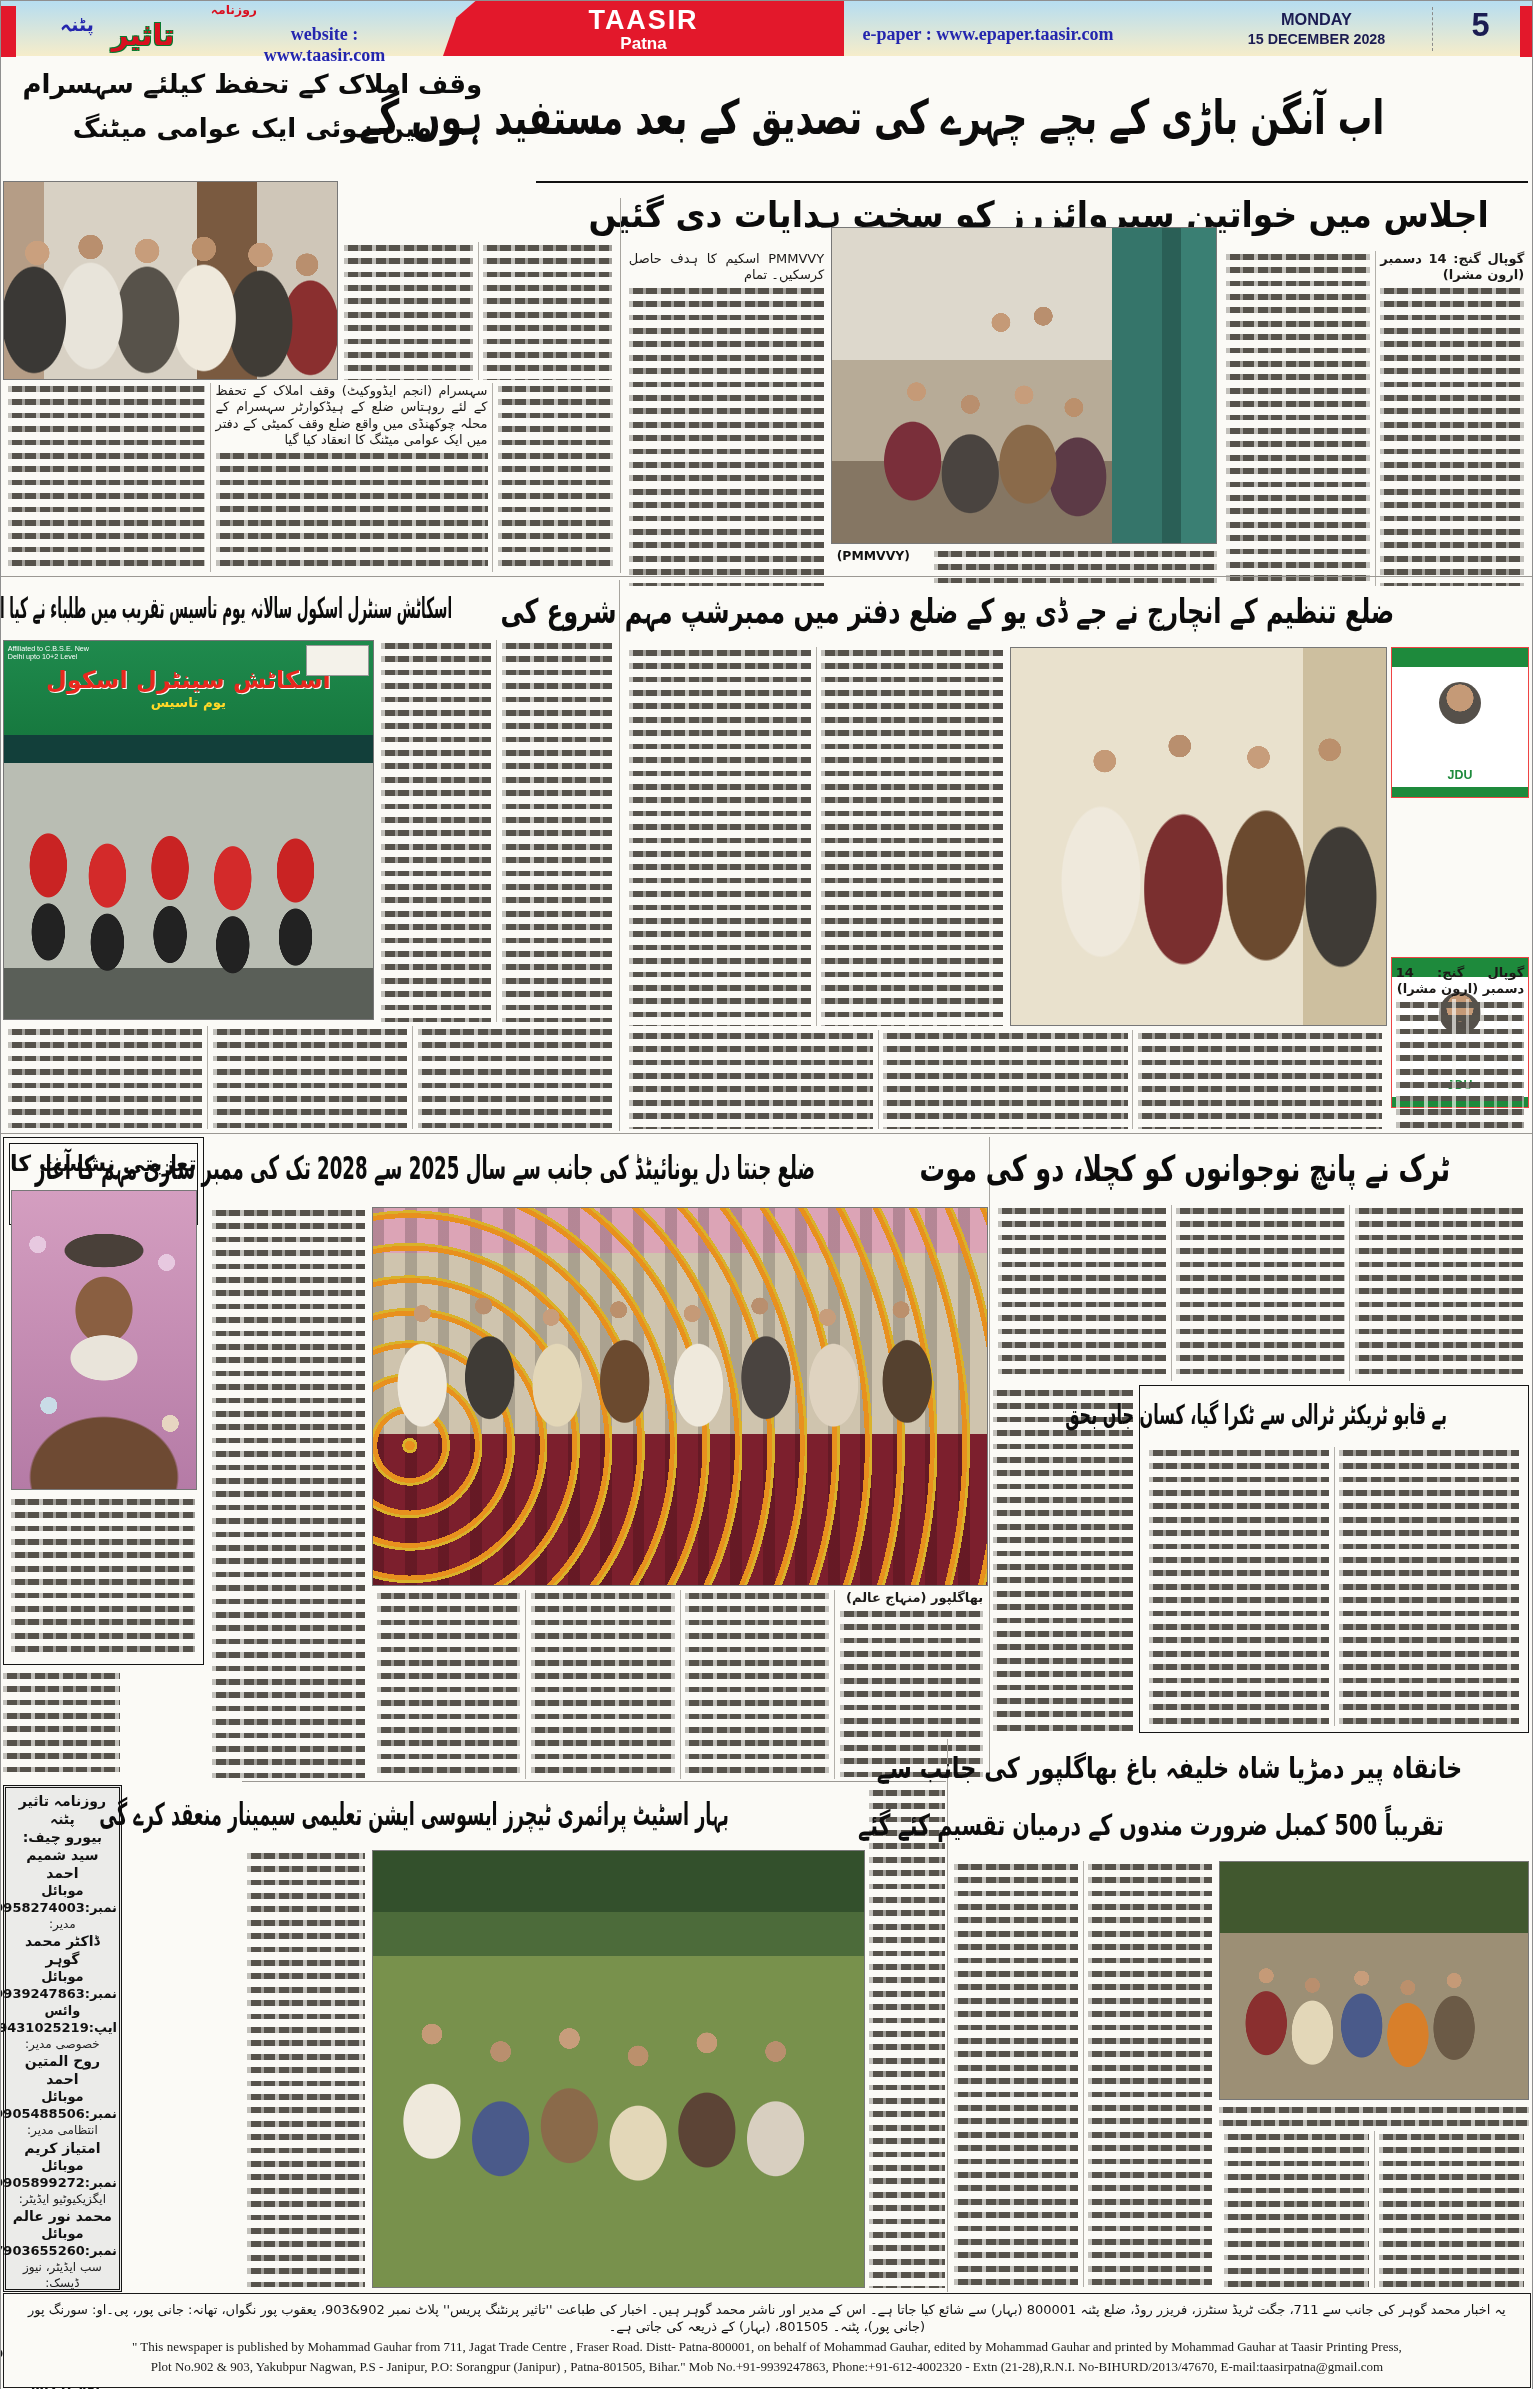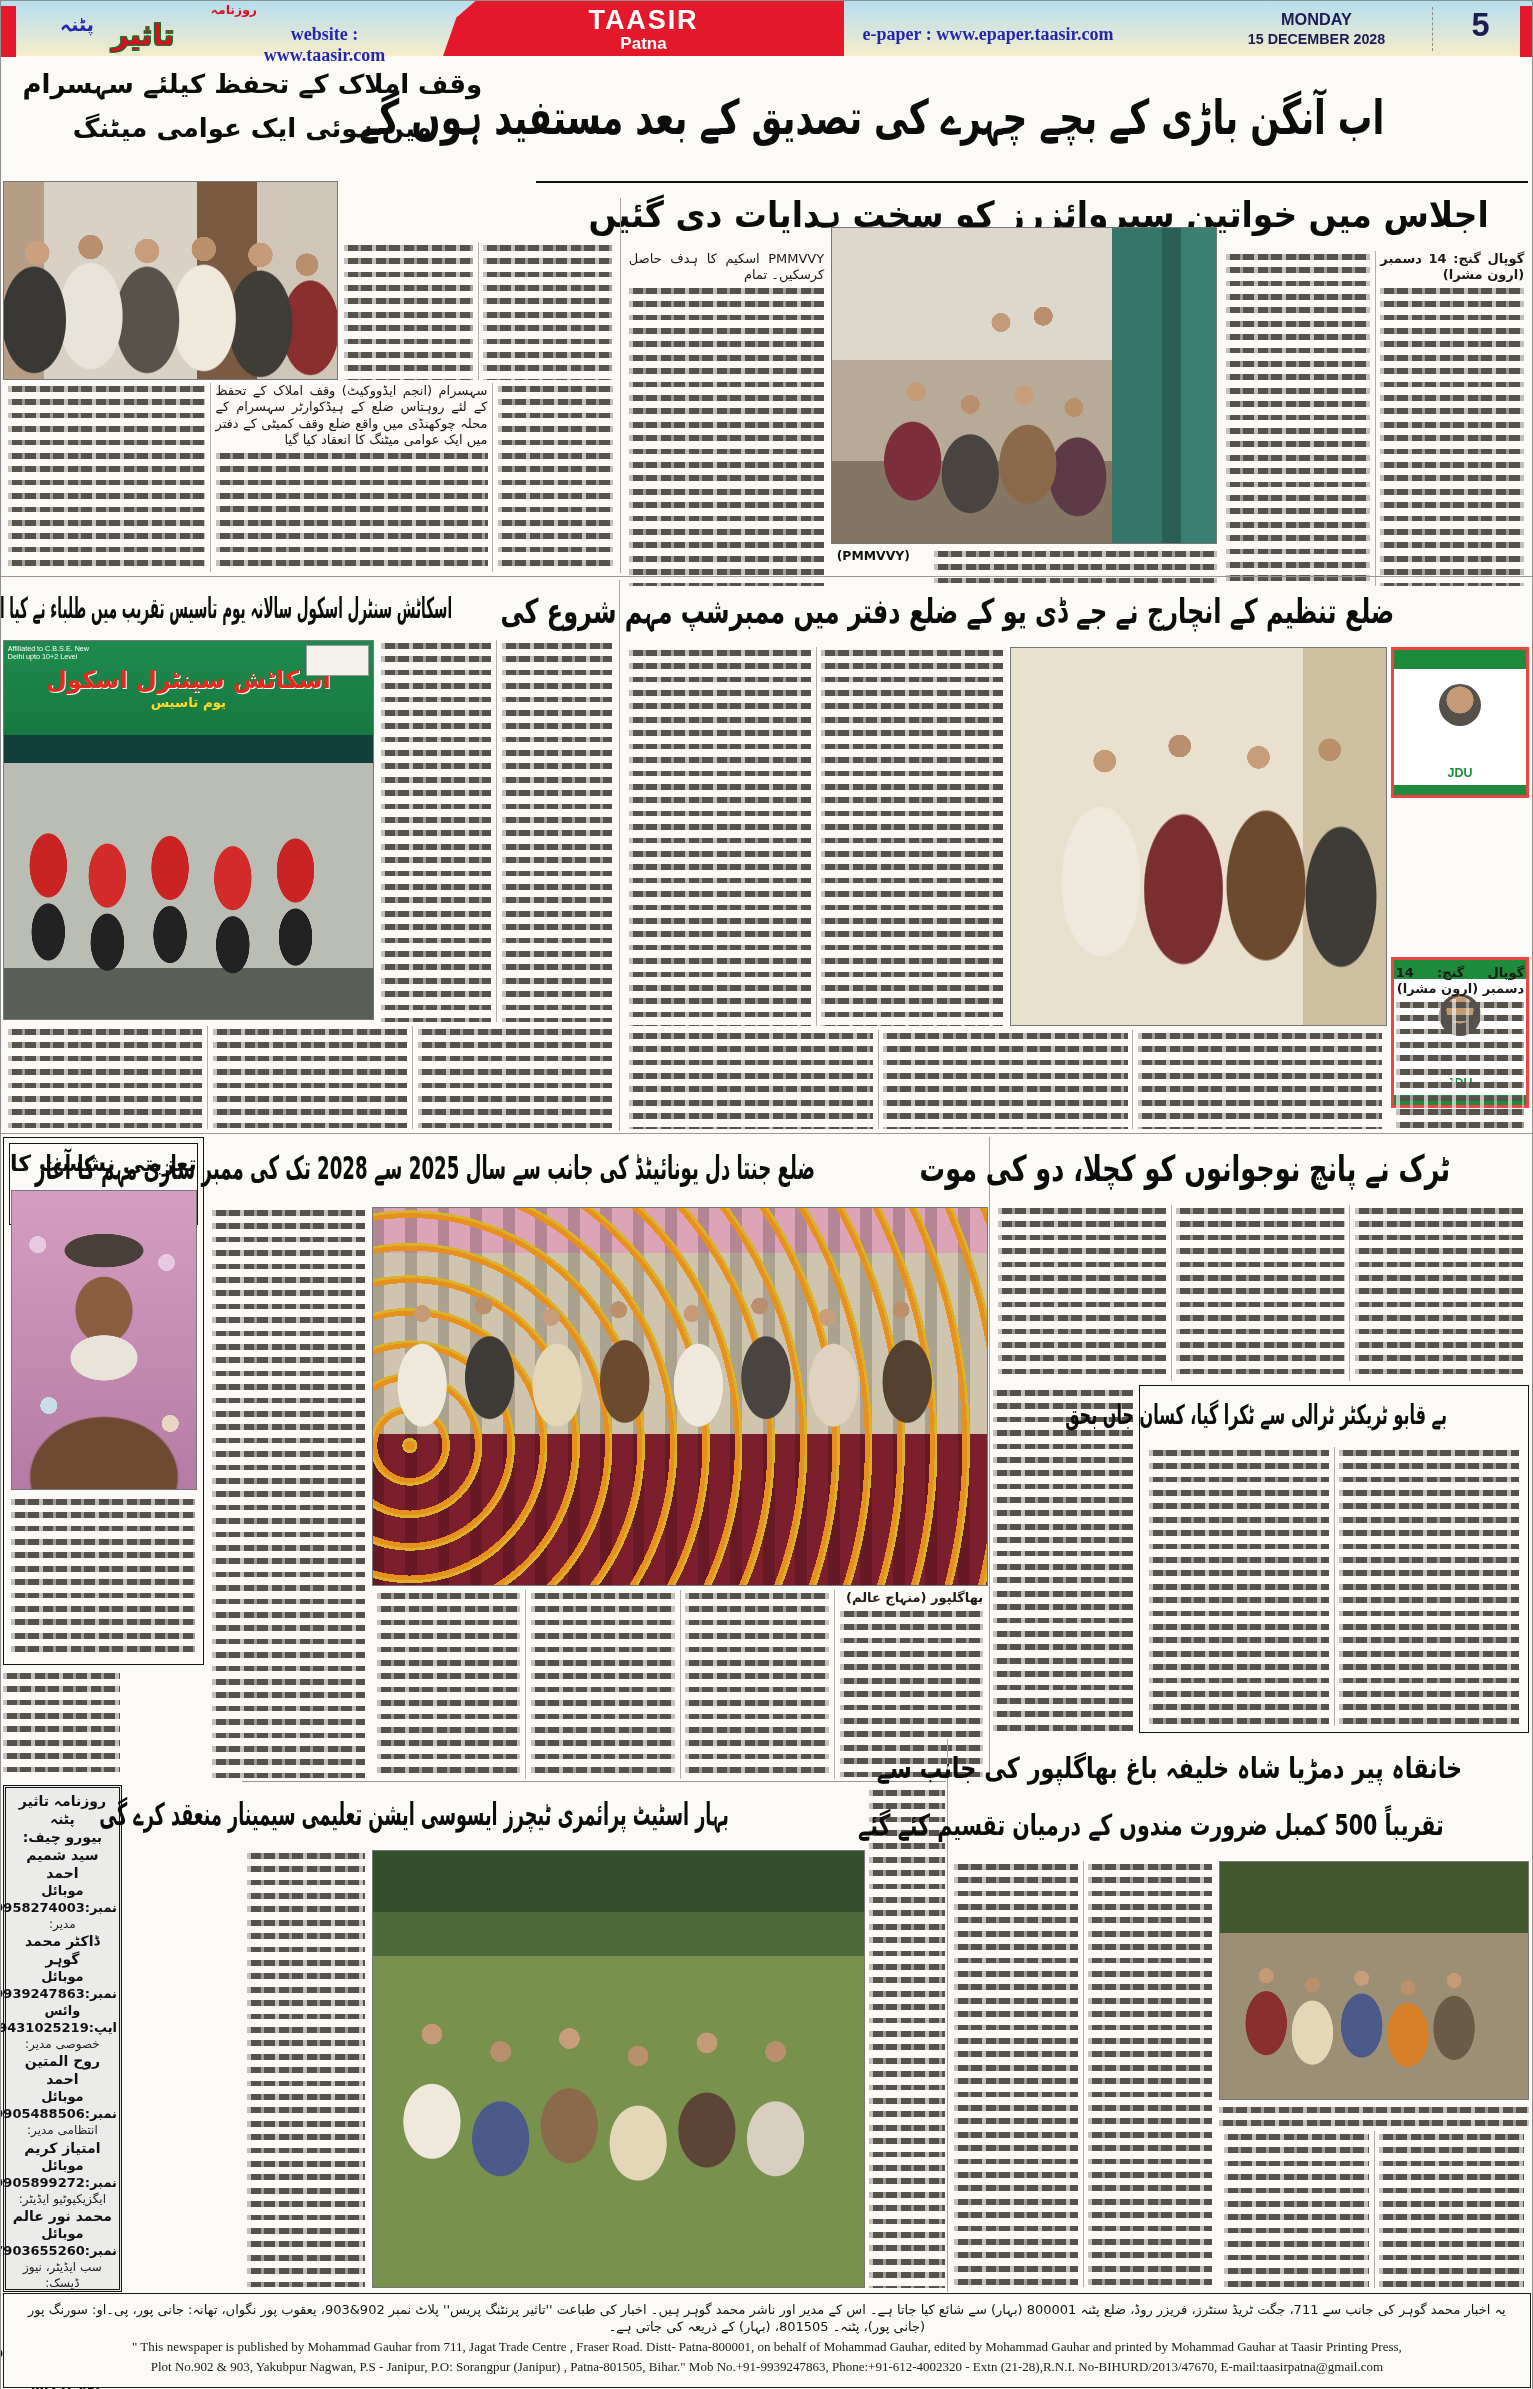--- a/index.html
+++ b/index.html
@@ -146,21 +146,21 @@
     radial-gradient(ellipse 19px 32.5px at 28% 44%, #d32a2a 97%, transparent),
     radial-gradient(ellipse 19px 32.5px at 45% 41%, #c92323 97%, transparent),
     radial-gradient(ellipse 19px 32.5px at 62% 45%, #d32a2a 97%, transparent),
     radial-gradient(ellipse 19px 32.5px at 79% 42%, #c92323 97%, transparent),
     radial-gradient(ellipse 17px 29px at 12% 66%, #222 97%, transparent),
     radial-gradient(ellipse 17px 29px at 28% 70%, #222 97%, transparent),
     radial-gradient(ellipse 17px 29px at 45% 67%, #222 97%, transparent),
     radial-gradient(ellipse 17px 29px at 62% 71%, #222 97%, transparent),
     radial-gradient(ellipse 17px 29px at 79% 68%, #222 97%, transparent),
     linear-gradient(#b9bdb3 0 80%, #5a5f58 80%);}
-  .poster{background:#fff;border:3px solid #ef4444;position:relative;}
+  .poster{background:#fff;border:1px solid #ef4444;position:relative;}
   .poster .pg{position:absolute;left:0;right:0;top:0;height:19px;background:#1e8a3c;}
   .poster .pf{position:absolute;left:50%;top:34px;width:42px;height:42px;margin-left:-21px;border-radius:50%;
       background:radial-gradient(circle at 50% 38%, #c59a77 0 40%, #55504a 41%);}
   .poster .pl{position:absolute;left:0;right:0;bottom:15.3px;text-align:center;color:#1e8a3c;font-weight:bold;
       font-size:12.4px;font-family:"Liberation Sans",sans-serif;}
   .poster .pb{position:absolute;left:0;right:0;bottom:0;height:9.6px;background:#1e8a3c;}
   .cap{display:flex;flex-direction:row-reverse;align-items:flex-start;direction:rtl;gap:24px;}
   .cap .tag{font-weight:bold;font-size:12.4px;padding-left:5.7px;white-space:nowrap;}
   .obit-head{border:1.9px solid #141414;margin:4.8px;}
   .legal-title{font-weight:bold;font-size:19px;text-align:center;direction:rtl;border-bottom:1.9px solid #141414;

